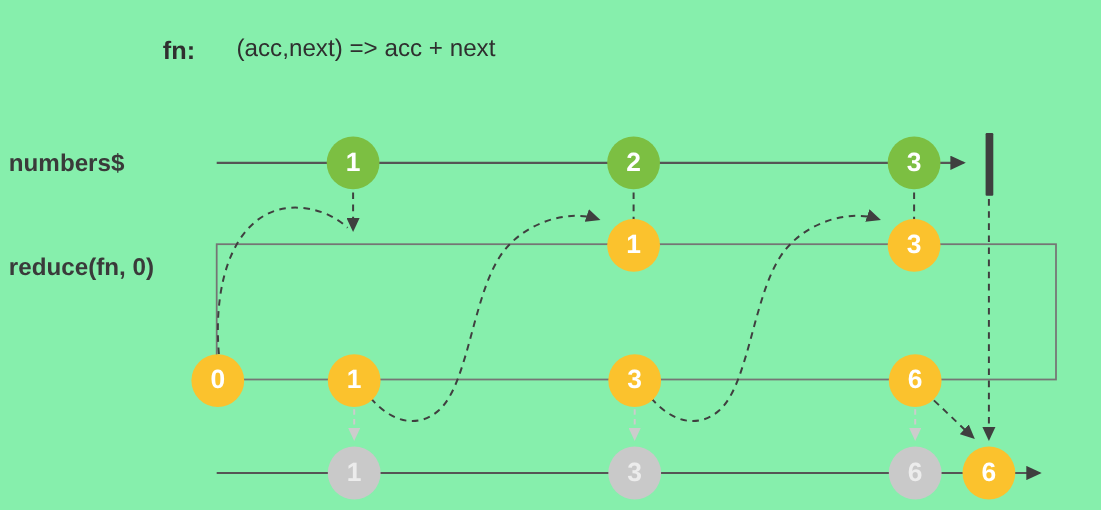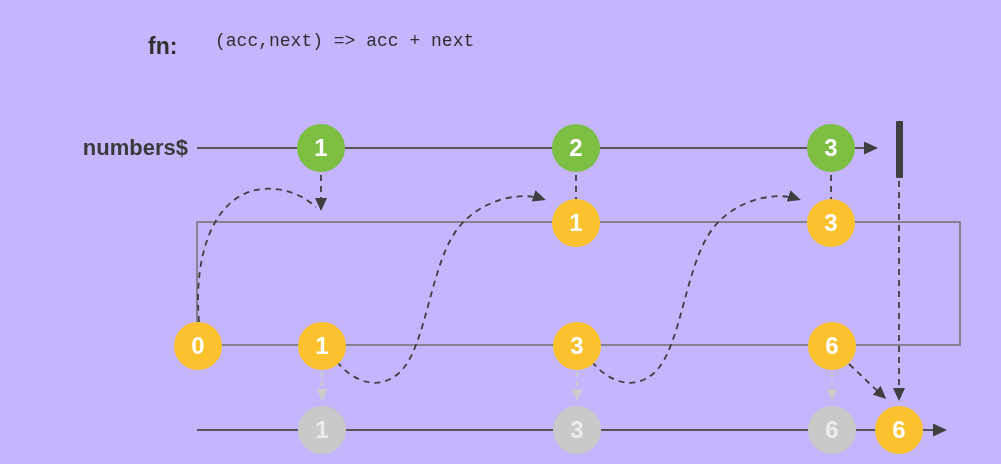--- a/index.html
+++ b/index.html
@@ -1,35 +1,34 @@
 <!DOCTYPE html>
 <html><head>
 <meta charset="utf-8">
 <style>
   html,body{margin:0;padding:0;background:#ffffff;}
   #stage{
     position:relative;
     width:1001px;height:464px;
-    background:#c4b5fd;
+    background:#86efac;
     font-family:"Liberation Sans", sans-serif;
     overflow:hidden;
   }
   #diagram-svg{position:absolute;left:0;top:0;}
   .fn-label{
     position:absolute;left:148px;top:33px;
     font-size:23px;font-weight:700;color:#2f2f2f;
   }
   .fn-code{
     position:absolute;left:215px;top:31px;
-    font-family:Liberation Mono, monospace;
-    font-size:18px;color:#2f2f2f;white-space:pre;
+    font-family:Liberation Sans, sans-serif;
+    font-size:22px;color:#2f2f2f;white-space:pre;
   }
   .stream-label{
     position:absolute;left:8px;width:180px;
-    text-align:right;
     font-size:22px;font-weight:700;color:#3a3a3a;
     line-height:28px;
   }
   .lbl-numbers{top:134px;}
   .lbl-reduce{top:229px;}
   .lbl-sum{top:416px;}
   .marble{
     position:absolute;width:48px;height:48px;border-radius:50%;
     display:flex;align-items:center;justify-content:center;
     font-size:24px;font-weight:700;color:#ffffff;
@@ -78,20 +77,21 @@
 
     <line x1="322" y1="372" x2="322" y2="398" stroke="#cccccc" stroke-width="1.8" stroke-dasharray="5 4" marker-end="url(#arrowLight)"></line>
     <line x1="577" y1="372" x2="577" y2="398" stroke="#cccccc" stroke-width="1.8" stroke-dasharray="5 4" marker-end="url(#arrowLight)"></line>
     <line x1="832" y1="372" x2="832" y2="398" stroke="#cccccc" stroke-width="1.8" stroke-dasharray="5 4" marker-end="url(#arrowLight)"></line>
   </svg>
 
   <div class="fn-label">fn:</div>
   <div class="fn-code">(acc,next) =&gt; acc + next</div>
 
   <div class="stream-label lbl-numbers">numbers$</div>
+  <div class="stream-label lbl-reduce">reduce(fn, 0)</div>
 
   <div class="marble green" style="left:297px;top:124px;">1</div>
   <div class="marble green" style="left:552px;top:124px;">2</div>
   <div class="marble green" style="left:807px;top:124px;">3</div>
 
   <div class="marble yellow" style="left:552px;top:199px;">1</div>
   <div class="marble yellow" style="left:807px;top:199px;">3</div>
 
   <div class="marble yellow" style="left:174px;top:322px;">0</div>
   <div class="marble yellow" style="left:298px;top:322px;">1</div>

